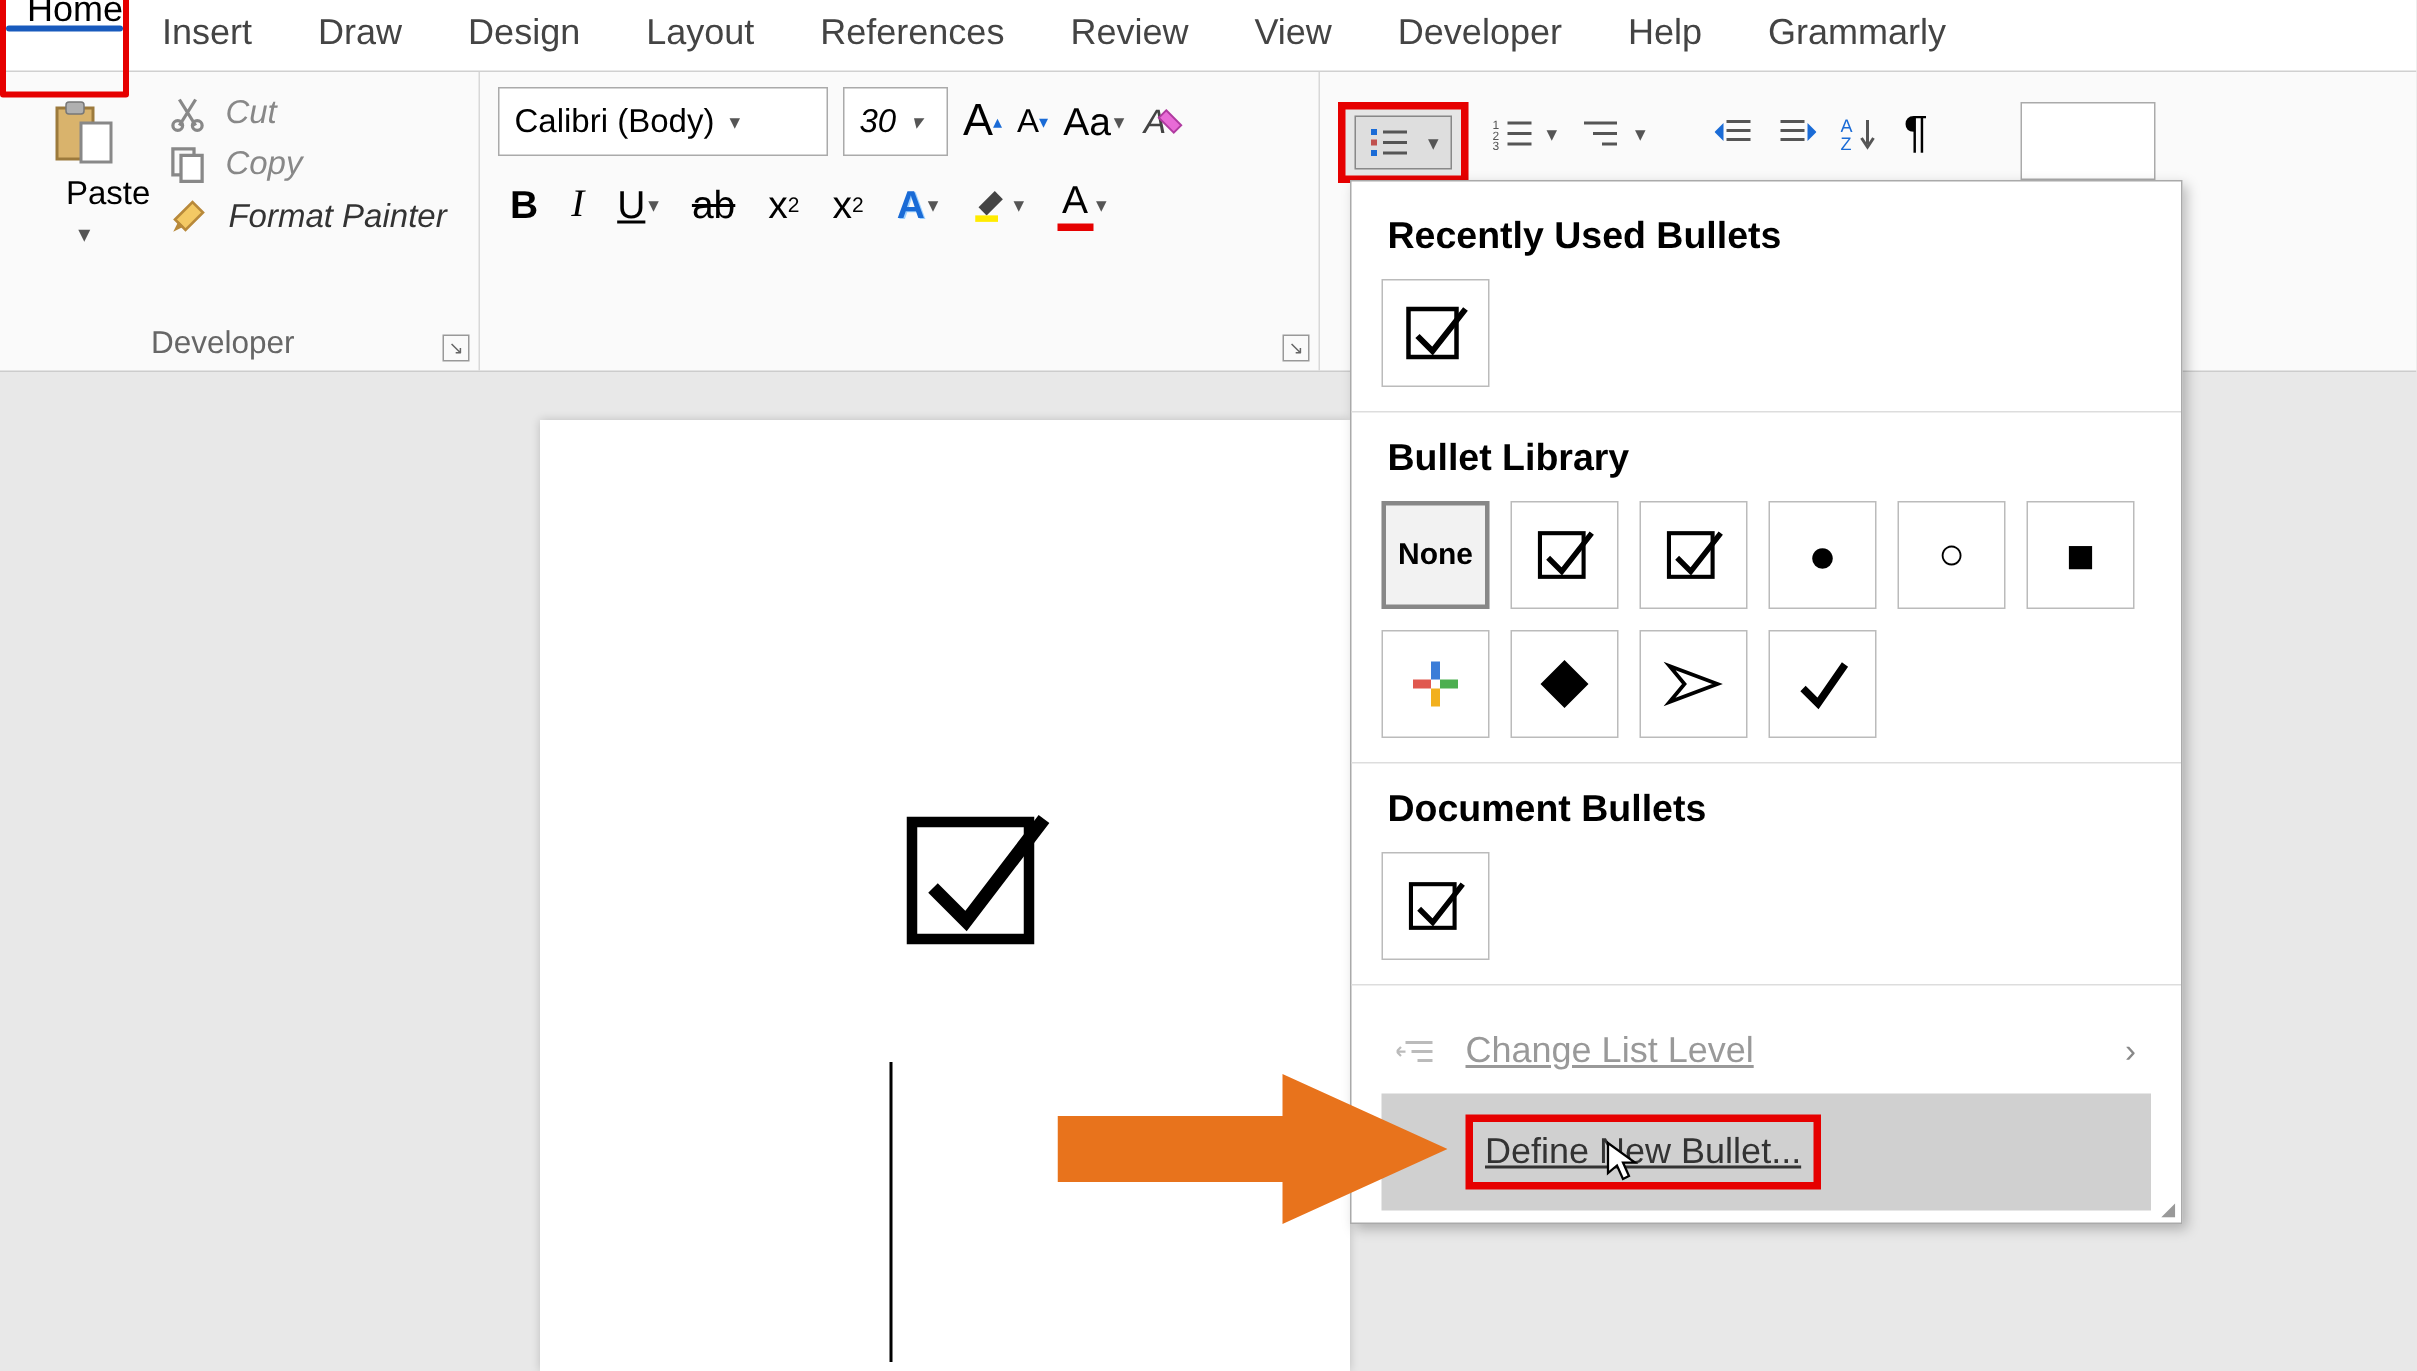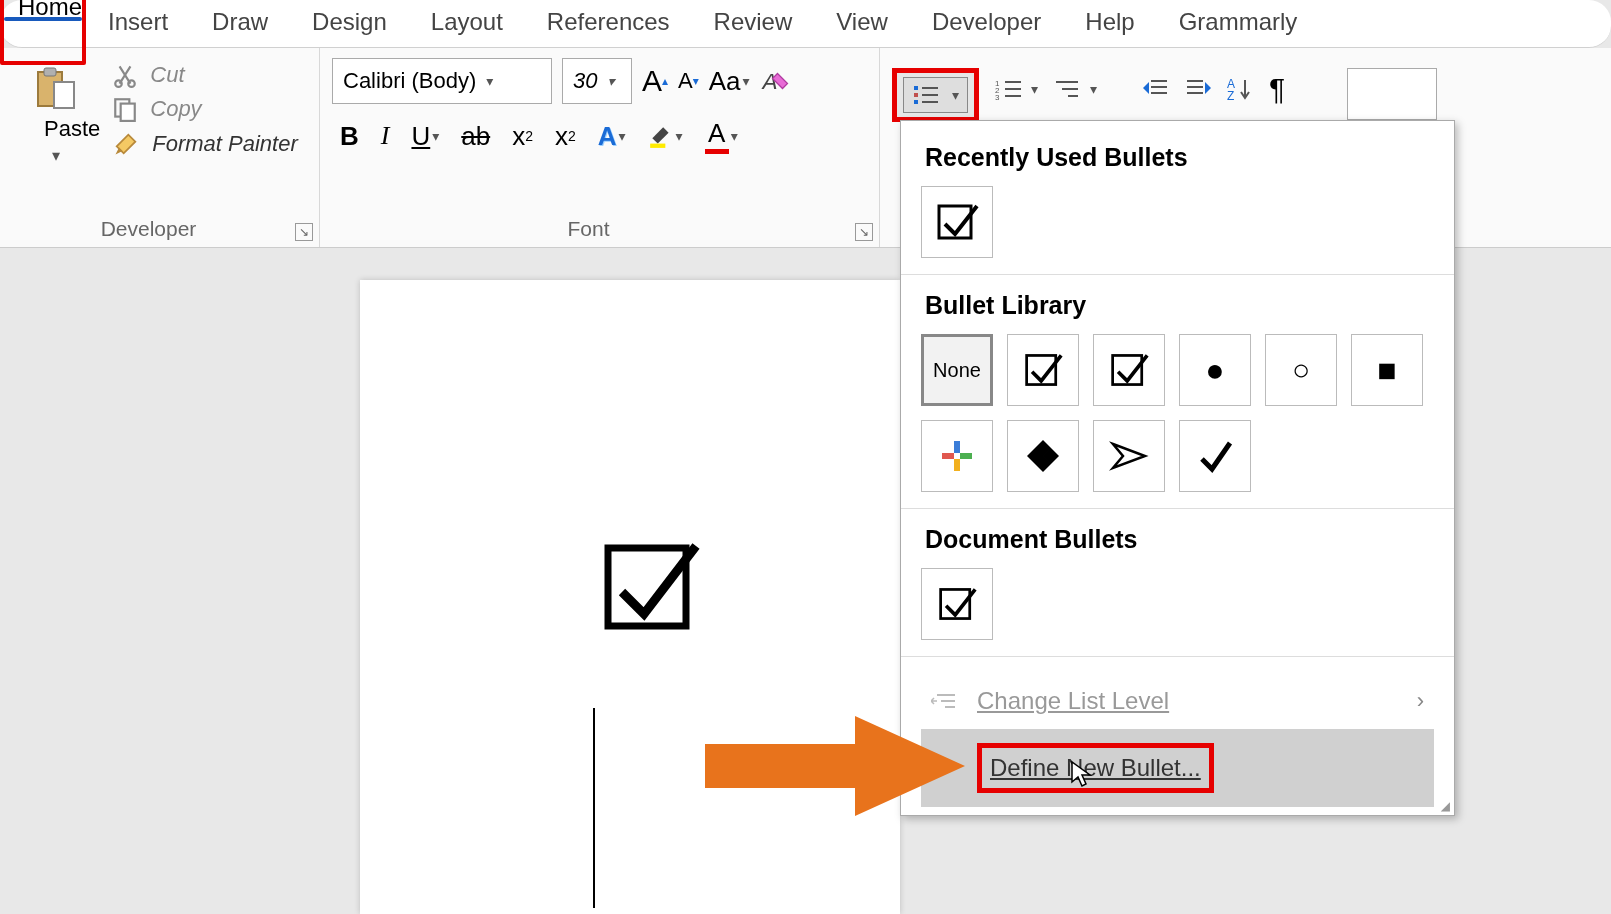--- a/index.html
+++ b/index.html
@@ -1,19 +1,19 @@
 <!DOCTYPE html>
 <html><head>
 <meta charset="utf-8">
 <style>
 * { margin:0; padding:0; box-sizing:border-box; font-family:"Segoe UI",Arial,sans-serif; }
 body { background:#e8e8e8; width:1611px; height:914px; overflow:hidden; position:relative; }
 
 
-.tabs { display:flex; background:#fff; height:48px; align-items:center; border-bottom:1px solid #d0d0d0;border-radius:22px;}
+.tabs { display:flex; background:#fff; height:48px; align-items:center; border-bottom:1px solid #d0d0d0;}
 .tab { padding:0 22px; font-size:24px; color:#444; height:52px; line-height:48px; cursor:pointer; }
 .tab.active { color:#000; }
 .tab.active::after { content:""; display:block; height:4px; background:#185abd; margin-top:-10px; border-radius:2px;}
 .tab-home-wrap { border:4px solid #e60000; border-radius:2px; }
 .tab-home-wrap .tab { height:40px; line-height:40px; padding:0 14px;}
 
 
 .ribbon { background:#fafafa; height:200px; display:flex; border-bottom:1px solid #ccc; }
 .group { border-right:1px solid #d8d8d8; position:relative; padding:10px 12px 8px 12px; display:flex; flex-direction:column; }
 .group-label { position:absolute; bottom:6px; left:0; right:22px; text-align:center; font-size:21px; color:#666;}
@@ -52,21 +52,21 @@
 .doc { position:absolute; left:360px; top:280px; width:540px; height:634px; background:#fff; box-shadow:0 0 6px rgba(0,0,0,.18); }
 .doc-check { position:absolute; left:240px; top:256px; }
 .cursor-line{ position:absolute; left:233px; top:428px; width:2px; height:200px; background:#000;}
 
 
 .dropdown { position:absolute; left:900px; top:120px; width:555px; background:#fff; border:1px solid #aaa; box-shadow:3px 3px 8px rgba(0,0,0,.25); padding:18px 20px 8px 20px; }
 .dd-section-title{ font-size:25px; font-weight:600; margin:4px 0 14px 4px;}
 .dd-sep { height:1px; background:#ddd; margin:16px -20px;}
 .bullet-grid { display:flex; flex-wrap:wrap; gap:14px; }
 .bullet-cell { width:72px; height:72px; border:1px solid #bbb; display:flex; align-items:center; justify-content:center; font-size:32px; cursor:pointer; background:#fff;}
-.bullet-cell.sel { border:3px solid #888; background:#f2f2f2;}
+.bullet-cell.sel { border:3px solid #888; background:#f2f2f2;font-weight:bold;}
 .bullet-cell .nn{ font-size:20px;}
 .dd-menuitem { display:flex; align-items:center; gap:20px; font-size:24px; padding:14px 10px; color:#333; cursor:pointer;}
 .dd-menuitem.disabled{ color:#999; cursor:default;align-items:center;}
 .dd-menuitem .arrow-r{ margin-left:auto; font-size:22px; color:#888;}
 .dd-menuitem.hl { background:#d0d0d0; }
 .define-box { border:5px solid #e60000; padding:6px 8px; display:inline-block;}
 .resize-grip{ position:absolute; right:4px; bottom:2px; font-size:12px; color:#999;}
 
 
 .big-arrow { position:absolute; left:705px; top:716px; }
@@ -191,21 +191,20 @@
         </span>
         <span class="ib">
           <span style="display:inline-block">
               <span style="display:block;text-align:center">A</span>
               <span style="display:block;height:5px;background:#e60000;width:24px"></span>
             </span>
             <span class="chev">▾</span>
         </span>
       </div>
     </div>
-    <div class="group-label">Font</div>
     <div class="launch">↘</div>
   </div>
 
   <div class="group" style="flex:1;border-right:none">
     <div class="para-content">
       <span class="bullet-hl">
         <span class="bullet-hl-inner">
           <svg width="28" height="22" viewBox="0 0 28 22">
             <rect x="2" y="2" width="4" height="4" fill="#1a6bd6"></rect>
               <rect x="10" y="3" width="16" height="2" fill="#555"></rect>

